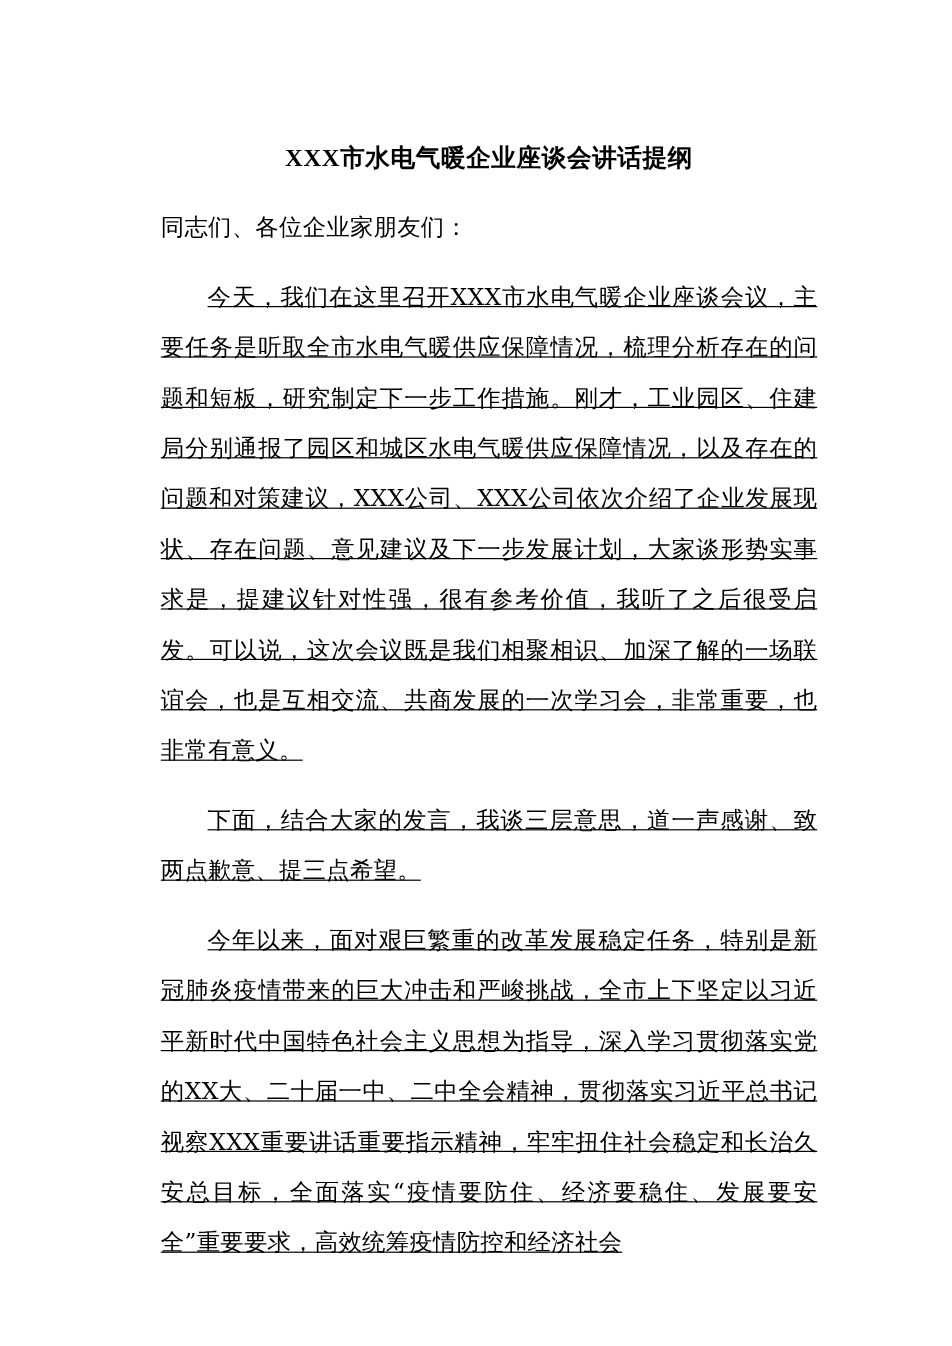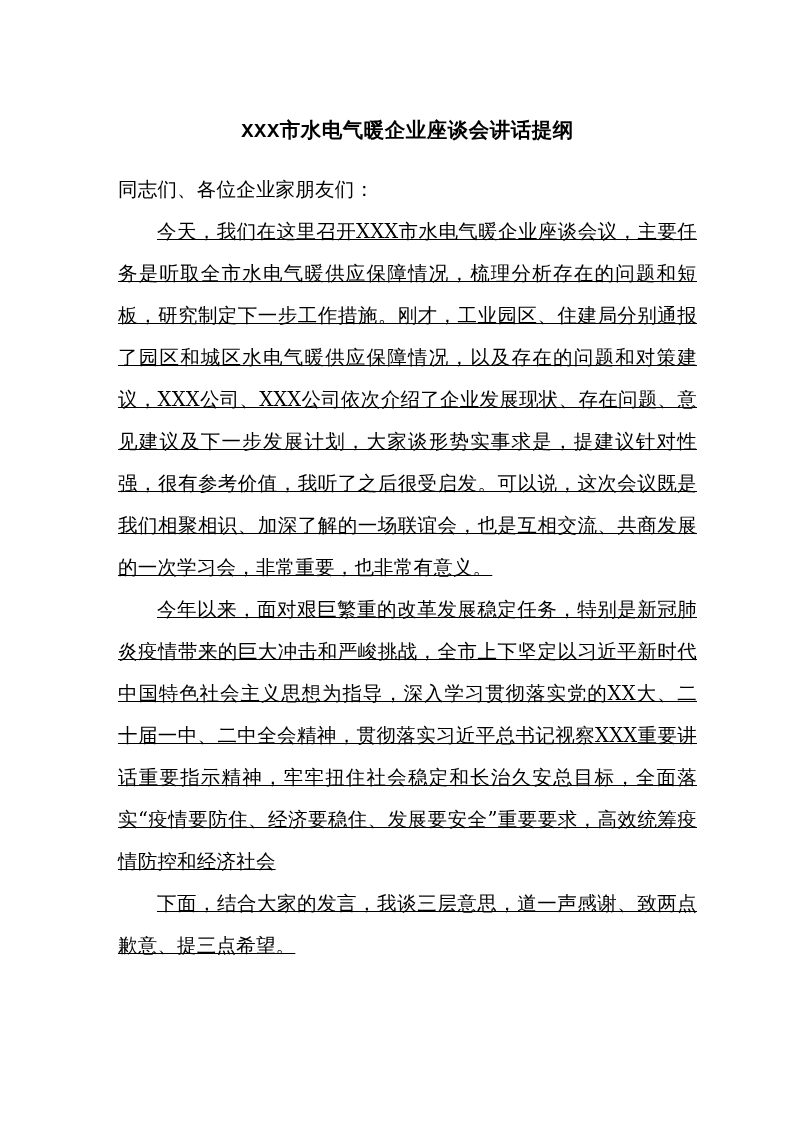--- a/index.html
+++ b/index.html
@@ -16,47 +16,47 @@
   }
   .page {
     position: relative;
     width: 793px;
     height: 1122px;
     box-sizing: border-box;
     padding: 118px 96px 60px 118px;
     background: #ffffff;
   }
   .doc-title {
-    font-family: Liberation Mono, monospace;
+    font-family: Liberation Serif, serif;
     font-weight: bold;
     font-size: 20.5px;
     text-align: center;
     letter-spacing: 0.5px;
     margin: 0 0 22px 0;
     line-height: 1.4;
   }
   .para {
     font-size: 19.5px;
     line-height: 42px;
     text-align: justify;
     text-justify: inter-ideograph;
-    margin: 0;
+    margin: 16px;
     letter-spacing: 0.2px;
   }
   .para.indent {
     text-indent: 2em;
     text-decoration: underline;
   }
   .para.noindent {
     text-indent: 0;
   }
 </style>
 </head>
 <body>
 
 <div class="page">
   <h1 class="doc-title">XXX市水电气暖企业座谈会讲话提纲</h1>
 
   <p class="para noindent">同志们、各位企业家朋友们：</p>
   <p class="para indent">今天，我们在这里召开XXX市水电气暖企业座谈会议，主要任务是听取全市水电气暖供应保障情况，梳理分析存在的问题和短板，研究制定下一步工作措施。刚才，工业园区、住建局分别通报了园区和城区水电气暖供应保障情况，以及存在的问题和对策建议，XXX公司、XXX公司依次介绍了企业发展现状、存在问题、意见建议及下一步发展计划，大家谈形势实事求是，提建议针对性强，很有参考价值，我听了之后很受启发。可以说，这次会议既是我们相聚相识、加深了解的一场联谊会，也是互相交流、共商发展的一次学习会，非常重要，也非常有意义。</p>
+  <p class="para indent">下面，结合大家的发言，我谈三层意思，道一声感谢、致两点歉意、提三点希望。</p>
   <p class="para indent">今年以来，面对艰巨繁重的改革发展稳定任务，特别是新冠肺炎疫情带来的巨大冲击和严峻挑战，全市上下坚定以习近平新时代中国特色社会主义思想为指导，深入学习贯彻落实党的XX大、二十届一中、二中全会精神，贯彻落实习近平总书记视察XXX重要讲话重要指示精神，牢牢扭住社会稳定和长治久安总目标，全面落实“疫情要防住、经济要稳住、发展要安全”重要要求，高效统筹疫情防控和经济社会</p>
-  <p class="para indent">下面，结合大家的发言，我谈三层意思，道一声感谢、致两点歉意、提三点希望。</p>
 </div>
 
 </body></html>

